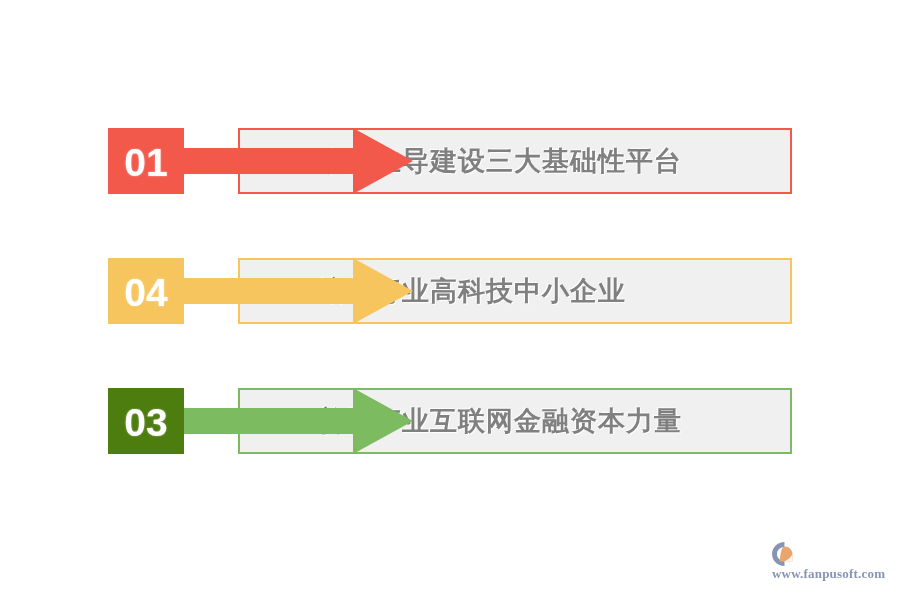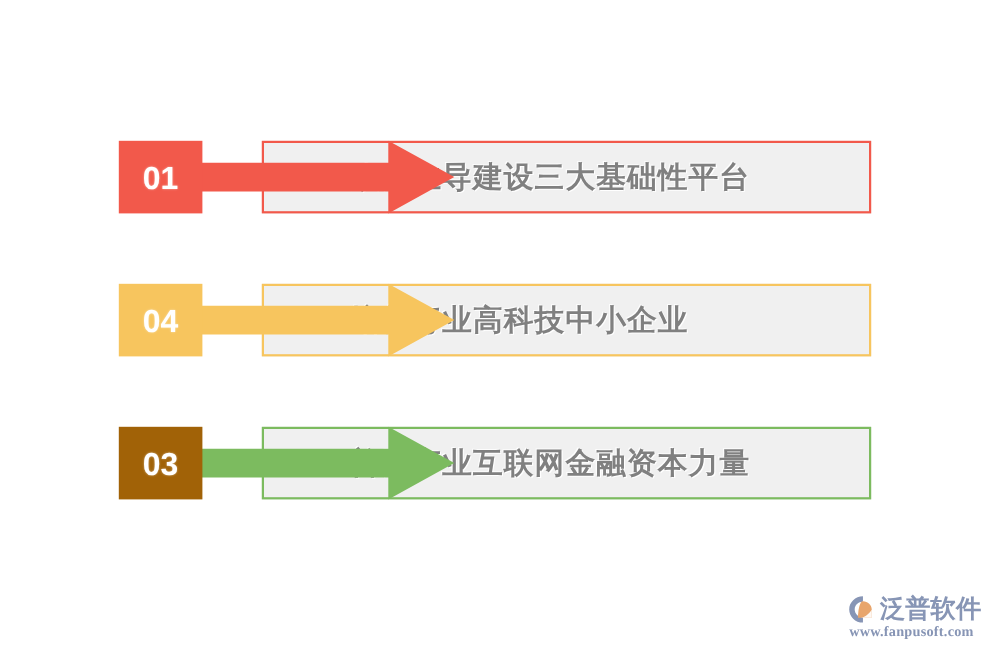--- a/index.html
+++ b/index.html
@@ -70,21 +70,21 @@
   }
 
   .badge-num {
     position: absolute;
     left: 0;
     top: 0;
     width: 76px;
     height: 66px;
     line-height: 70px;
     text-align: center;
-    font-size: 29px;
+    font-size: 39px;
     font-weight: bold;
     color: #ffffff;
     text-shadow: 0 0 2px rgba(255,255,255,0.55);
   }
 
   
   .arrow {
     position: absolute;
     left: 60px;
     top: 0;
@@ -159,29 +159,28 @@
       <div class="badge-num">04</div>
     </div>
   </div>
 
   <div class="row row-3">
     <div class="panel" style="border-color: rgb(124, 187, 95); background: rgb(240, 240, 240);"></div>
     <div class="panel-text" style="color: rgb(128, 128, 128);">善用产业互联网金融资本力量</div>
     <svg class="arrow" viewBox="0 0 250 66">
       <path class="arrow-path" d="M0,20 L185,20 L185,0 L245,33 L185,66 L185,46 L0,46 Z" fill="#7cbb5f"></path>
     </svg>
-    <div class="badge" style="background: #a16207;">
+    <div class="badge" style="background: #4d7c0f;">
       <div class="badge-fill"></div>
       <div class="badge-num">03</div>
     </div>
   </div>
 
   <div id="logo">
     <svg id="logo-mark" viewBox="0 0 30 28">
       <path d="M14.5,2 C7.5,2 2,7.5 2,14 C2,20.5 7.5,26 14.5,26 L14.5,21 C10.2,21 7,18 7,14 C7,10 10.2,7 14.5,7 Z" fill="#8795b5"></path>
       <path d="M14.5,6.5 C18.9,6.5 22.5,10 22.5,14.2 L22.5,21.5 L10,21.5 C10,13.5 11.8,6.5 14.5,6.5 Z" fill="#e8a56c"></path>
       <path d="M22.5,14.2 L22.5,21.5 L12.5,21.5 C16,21.5 20,18.5 22.5,14.2 Z" fill="#ffffff" opacity="0.92"></path>
     </svg>
-    <div id="logo-cn" style="color: rgb(135, 149, 181);">泛普软件</div>
     <div id="logo-url" style="color: rgb(135, 149, 181);">www.fanpusoft.com</div>
   </div>
 
 </div>
 
 </body></html>

